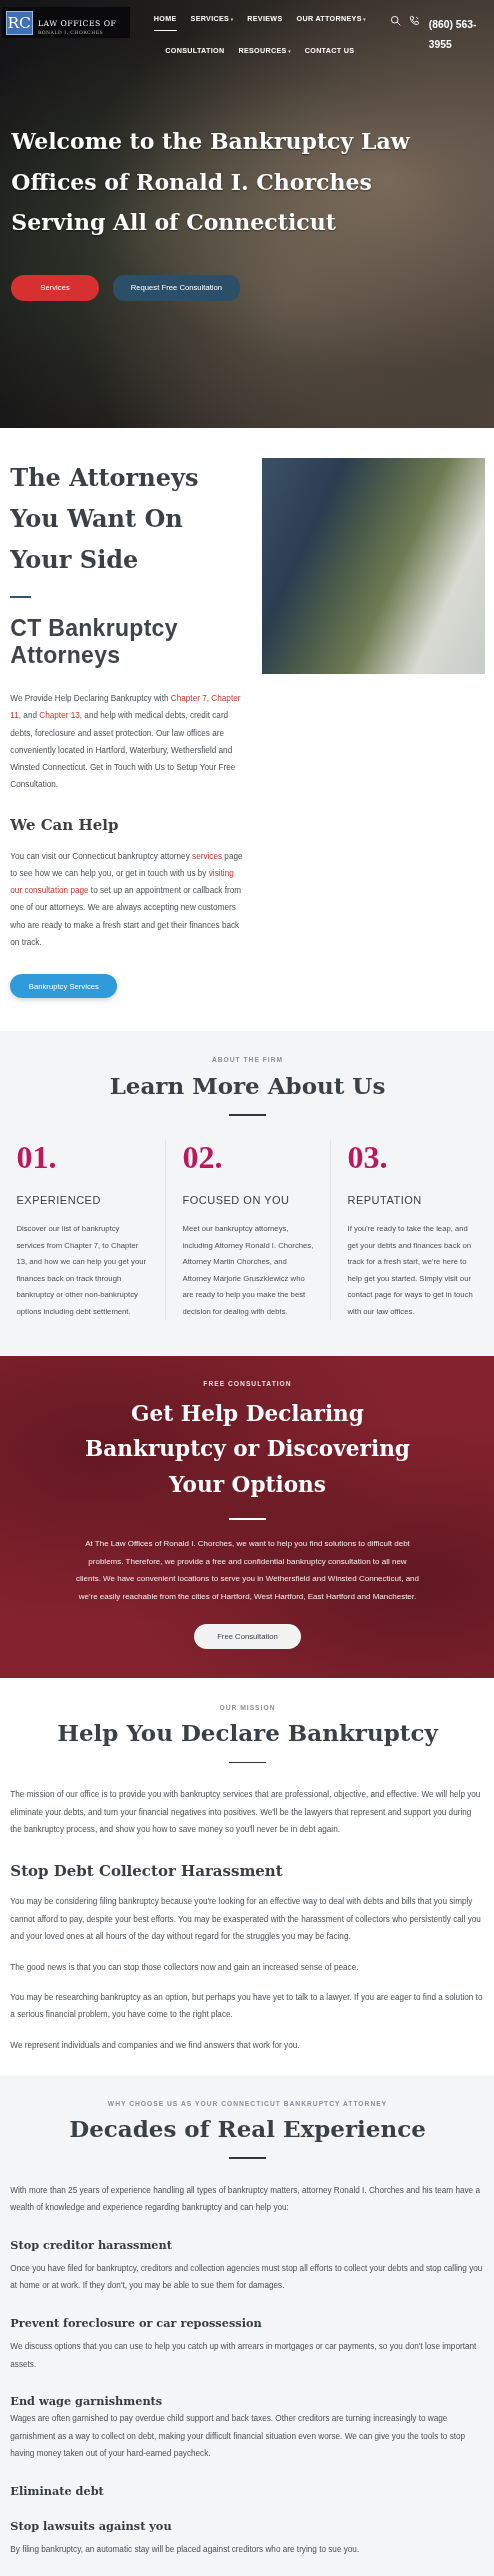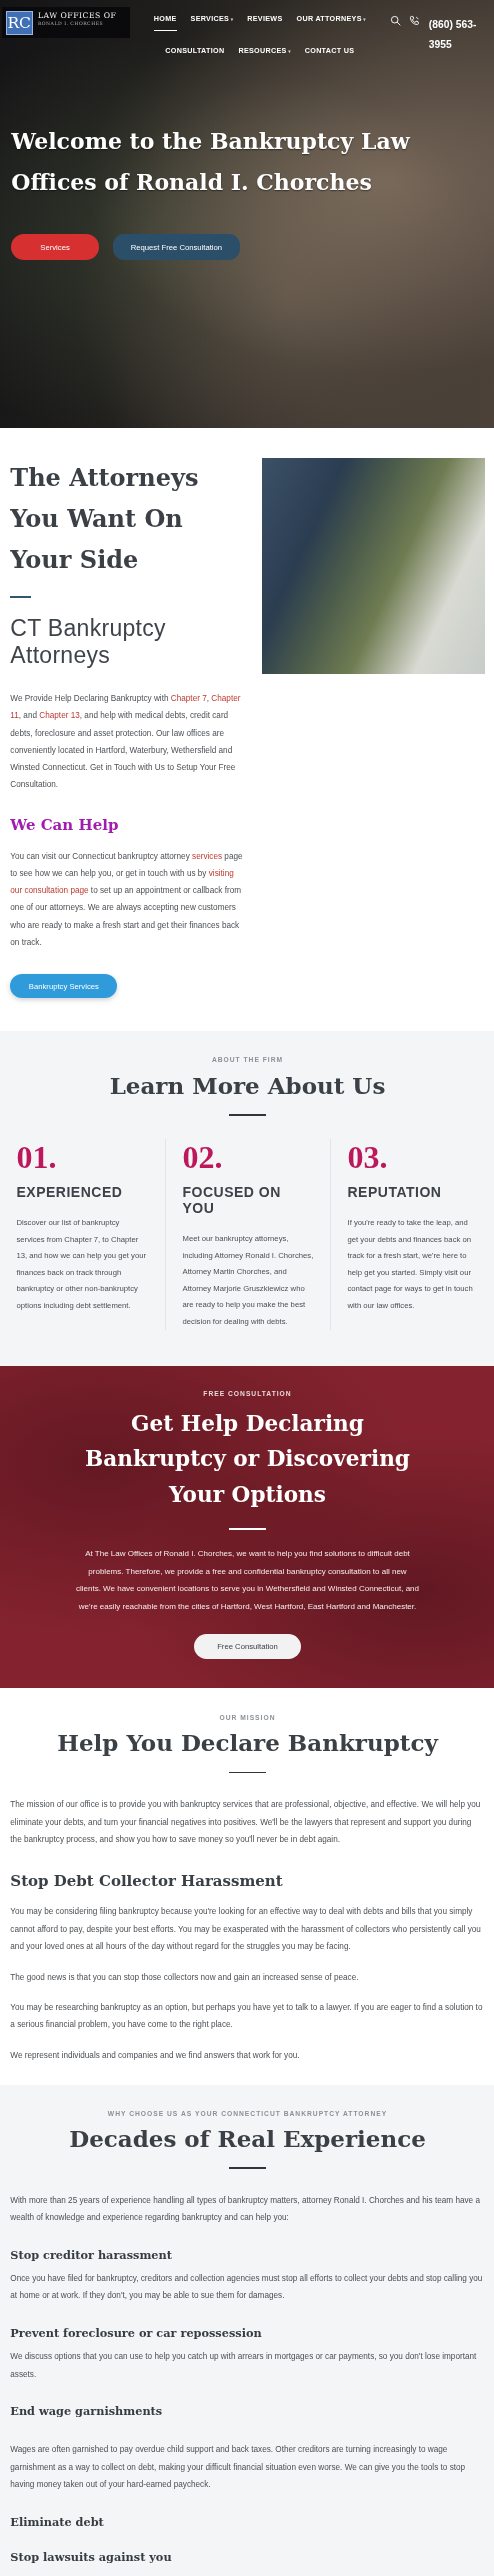--- a/index.html
+++ b/index.html
@@ -11,21 +11,21 @@
 h2.sec{font-family:"DejaVu Serif",serif;font-size:23px;color:#3a4046;text-align:center;margin-top:8.2px;font-weight:bold}
 p.body{font-size:8.2px;line-height:2.1;color:#4b5055}
 .seg-link{color:#bf3a31}
 
 .hero{height:428px;background:
  radial-gradient(ellipse at 78% 42%,rgba(205,175,150,.38),transparent 55%),
  radial-gradient(ellipse at 58% 70%,rgba(130,110,95,.45),transparent 52%),
  radial-gradient(ellipse at 30% 55%,rgba(70,80,60,.5),transparent 60%),
  linear-gradient(100deg,#141416 0%,#1f1e1c 30%,#35302a 62%,#4c423a 100%);}
 .site-header{display:flex;align-items:flex-start;padding:7.2px 8.2px 0 2.1px}
-.logo{display:flex;align-items:flex-start;background:#0a0a0c;padding:3.6px 13.4px 3.6px 3.6px;gap:5.2px;flex:0 0 auto}
+.logo{display:flex;align-items:flex-end;background:#0a0a0c;padding:3.6px 13.4px 3.6px 3.6px;gap:5.2px;flex:0 0 auto}
 .logo-badge{width:27px;height:24px;background:#3f6fb5;color:#fff;font-family:"DejaVu Serif",serif;font-size:15.5px;display:flex;align-items:center;justify-content:center;border:0.5px solid #9db6dd}
 .logo-t1{color:#f2f2f2;font-family:"DejaVu Serif",serif;font-size:7.7px;letter-spacing:0.5px}
 .logo-t2{color:#b9b3ab;font-family:"DejaVu Serif",serif;font-size:4.6px;letter-spacing:0.5px;margin-top:1.5px}
 nav.main{flex:1;display:flex;flex-wrap:wrap;justify-content:center;column-gap:14px;row-gap:15.5px;padding:7.2px 4.1px 0;max-width:289px;margin:0 auto}
 .nav-link{color:#fff;font-size:7.2px;font-weight:bold;letter-spacing:0.3px;text-decoration:none;white-space:nowrap;cursor:pointer}
 .nav-link .caret{font-size:4.6px;color:#cfcfcf;margin-left:1.5px}
 .nav-link.active span.lbl{display:inline-block;border-bottom:1px solid #fff;padding-bottom:6.2px}
 .header-right{display:flex;align-items:flex-start;gap:8.2px;padding-top:8.2px;flex:0 0 auto}
 .hicon{width:11.3px;height:11.3px;stroke:#fff;fill:none;stroke-width:2}
 .header-phone{color:#fff;font-size:10.3px;font-weight:bold;width:58px;line-height:1.9}
@@ -33,32 +33,32 @@
 .hero-title{font-family:"DejaVu Serif",serif;color:#fff;font-size:22px;line-height:1.85;font-weight:bold;text-shadow:0 0.5px 1.5px rgba(0,0,0,.5)}
 .hero-btns{display:flex;gap:14.4px;margin-top:32px}
 .btn{display:inline-block;border:none;cursor:pointer;font-size:7.7px}
 .btn-red{background:#d63031;color:#fff;border-radius:14.4px;padding:8.2px 29px}
 .btn-slate{background:#2c4f69;color:#fff;border-radius:11.3px;padding:8.2px 17.5px}
 
 .intro{padding:30px 10.3px 33px;background:#fff}
 .intro-grid{display:grid;grid-template-columns:237px 1fr;gap:14.4px}
 .intro h2{font-family:"DejaVu Serif",serif;font-size:24px;line-height:1.7;color:#3a4046;font-weight:bold}
 .bluedash{width:20.6px;height:2.1px;background:#33566e;margin:15.5px 0 17.5px}
-.intro h3{font-size:23px;font-weight:400;color:#3f444a;letter-spacing:0.3px;margin-bottom:20.6px}
-.intro h4{font-family:"DejaVu Serif",serif;font-size:15px;color:#a21caf;margin:23px 0 13.4px}
+.intro h3{font-size:23px;font-weight:700;color:#3f444a;letter-spacing:0.3px;margin-bottom:20.6px}
+.intro h4{font-family:"DejaVu Serif",serif;font-size:15px;color:#404040;margin:23px 0 13.4px}
 .btn-blue{background:#2f9bdb;color:#fff;border-radius:13.4px;padding:7.7px 18.5px;margin-top:23px;box-shadow:0 2.1px 5.2px rgba(0,0,0,.18)}
 .handshake{width:100%;height:216px;background:
  linear-gradient(115deg,#3c5166 0%,#31445a 16%,#2b3d50 26%,#4c5c4b 42%,#6f7c52 58%,#d9dad3 78%,#c7ccc8 100%);}
 
 .about{background:#f3f5f6;min-height:242px;padding:25px 0 36px}
 .about-grid{display:grid;grid-template-columns:1fr 1fr 1fr;margin-top:23px}
 .about-col{padding:0 16.5px}
 .about-col+.about-col{border-left:0.5px solid #e1e5e8}
 .about-num{font-family:Liberation Serif, serif;font-size:32px;color:#be185d;font-weight:bold}
-.about-sub{font-size:14px;font-weight:bold;color:#3c4248;letter-spacing:0.5px;margin-top:8px}
+.about-sub{font-size:11px;font-weight:normal;color:#3c4248;letter-spacing:0.5px;margin-top:18px}
 .about-col p{font-size:7.7px;line-height:2.15;color:#4b5055;margin-top:15.5px}
 
 .maroon{min-height:201px;background:
  radial-gradient(ellipse at 20% 30%,rgba(40,5,12,.35),transparent 55%),
  radial-gradient(ellipse at 85% 70%,rgba(45,8,15,.4),transparent 50%),
  #84232f;color:#fff;padding:24px 76px 29px;text-align:center}
 .maroon .eyebrow{color:#e8d9db}
 .maroon h2{font-family:"DejaVu Serif",serif;font-size:21.6px;line-height:1.65;margin-top:8.2px;font-weight:bold}
 .maroon .dash{background:#fff}
 .maroon p{font-size:8px;line-height:2.2;color:#f4eced}
@@ -101,20 +101,21 @@
           <path d="M5 3l4 1 1 4-3 2c1 3 3 5 6 6l2-3 4 1 1 4c0 1-1 2-2 2C9 20 4 15 3 5c0-1 1-2 2-2z"></path>
           <path d="M15 5c2 0 4 2 4 4" fill="none"></path>
         </svg>
       <div class="header-phone">(860) 563-3955</div>
     </div>
   </header>
   <div class="hero-content">
     <h1 class="hero-title">
       <span style="display:block">Welcome to the Bankruptcy Law</span>
       <span style="display:block">Offices of Ronald I. Chorches</span>
+      <span style="display:block">Serving All of Connecticut</span>
     </h1>
     <div class="hero-btns">
       <button class="btn btn-red">Services</button>
       <button class="btn btn-slate">Request Free Consultation</button>
     </div>
   </div>
 </section>
 
 <section class="intro">
   <div class="intro-grid">
@@ -197,21 +198,21 @@
   <div>
         <h3 class="item">Stop creditor harassment</h3>
         <p class="body" style="margin-top:8.2px">Once you have filed for bankruptcy, creditors and collection agencies must stop all efforts to collect your debts and stop calling you at home or at work. If they don't, you may be able to sue them for damages.</p>
       </div>
       <div>
         <h3 class="item">Prevent foreclosure or car repossession</h3>
         <p class="body" style="margin-top:8.2px">We discuss options that you can use to help you catch up with arrears in mortgages or car payments, so you don't lose important assets.</p>
       </div>
       <div>
         <h3 class="item">End wage garnishments</h3>
-        <p class="body" style="margin-top:23px">Wages are often garnished to pay overdue child support and back taxes. Other creditors are turning increasingly to wage garnishment as a way to collect on debt, making your difficult financial situation even worse. We can give you the tools to stop having money taken out of your hard-earned paycheck.</p>
+        <p class="body" style="margin-top:2px">Wages are often garnished to pay overdue child support and back taxes. Other creditors are turning increasingly to wage garnishment as a way to collect on debt, making your difficult financial situation even worse. We can give you the tools to stop having money taken out of your hard-earned paycheck.</p>
       </div>
       <div>
         <h3 class="item">Eliminate debt</h3>
       </div>
       <div>
         <h3 class="item">Stop lawsuits against you</h3>
         <p class="body" style="margin-top:8.2px">By filing bankruptcy, an automatic stay will be placed against creditors who are trying to sue you.</p>
       </div>
     </div>
 

